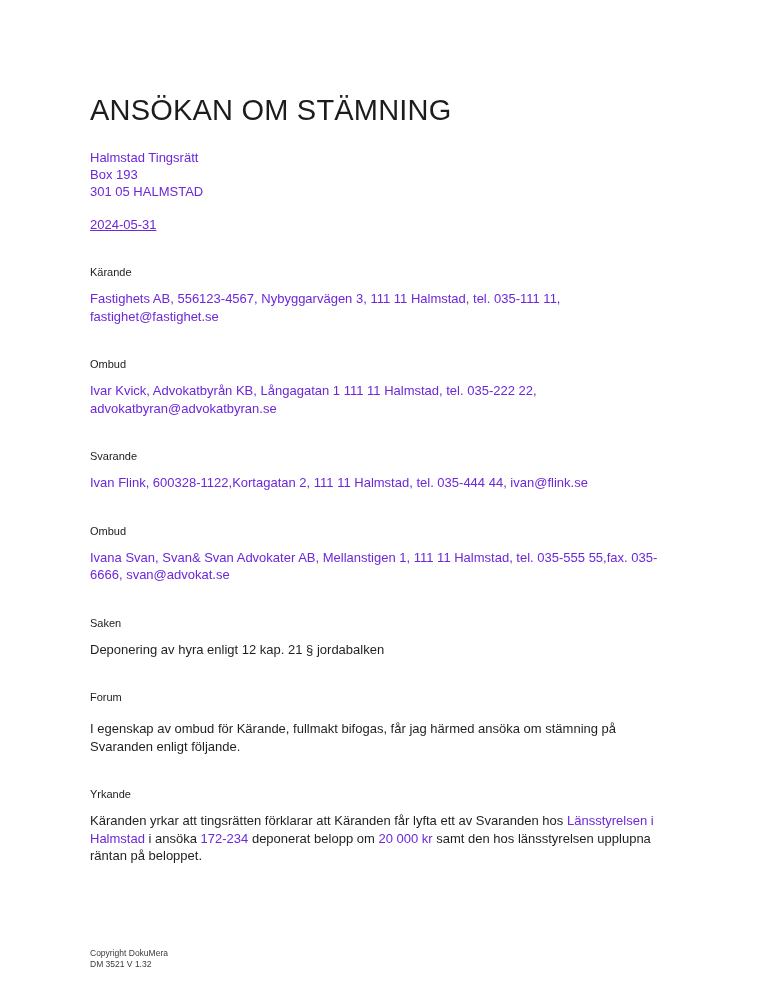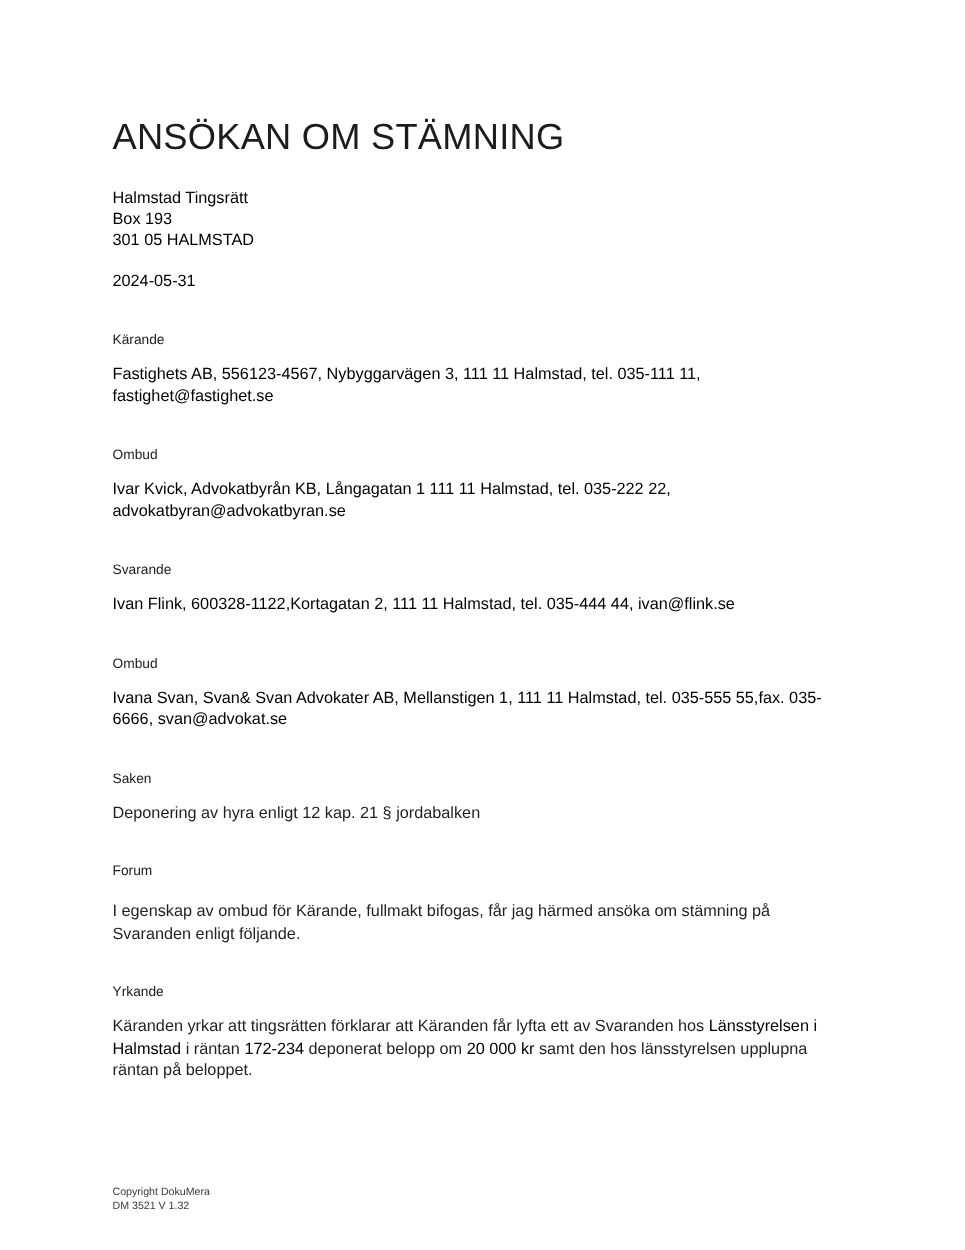--- a/index.html
+++ b/index.html
@@ -22,31 +22,32 @@
     width: 592px;
   }
   .doc-title {
     margin: 93px 0 0 0;
     font-size: 29px;
     font-weight: 400;
     letter-spacing: 0.2px;
     color: #1c1c1c;
     line-height: 34px;
   }
-  .red { color: #000000; }
+  .red { color: #6d28d9; }
   .recipient {
     margin-top: 22px;
     font-size: 13px;
     line-height: 17px;
   }
   .recipient div { min-height: 17px; }
   .doc-date {
     margin-top: 16px;
     font-size: 13px;
     line-height: 17px;
+    text-decoration: underline;
   }
   .section { margin-top: 29px; }
   .section-heading {
     margin: 0;
     font-size: 11px;
     font-weight: 400;
     color: #1c1c1c;
     line-height: 21px;
   }
   .section-body {
@@ -113,21 +114,21 @@
         <div class="section">
     <h2 class="section-heading">Saken</h2>
   <p class="section-body">Deponering av hyra enligt 12 kap. 21 § jordabalken</p>
         </div>
         <div class="section">
     <h2 class="section-heading">Forum</h2>
           <p class="section-extra">I egenskap av ombud för Kärande, fullmakt bifogas, får jag härmed ansöka om stämning på Svaranden enligt följande.</p>
         </div>
         <div class="section">
     <h2 class="section-heading">Yrkande</h2>
-  <p class="section-body"><span>Käranden yrkar att tingsrätten förklarar att Käranden får lyfta ett av Svaranden hos </span><span class="red">Länsstyrelsen i Halmstad</span><span> i räntan </span><span class="red">172-234</span><span> deponerat belopp om </span><span class="red">20 000 kr</span><span> samt den hos länsstyrelsen upplupna räntan på beloppet.</span></p>
+  <p class="section-body"><span>Käranden yrkar att tingsrätten förklarar att Käranden får lyfta ett av Svaranden hos </span><span class="red">Länsstyrelsen i Halmstad</span><span> i ansöka </span><span class="red">172-234</span><span> deponerat belopp om </span><span class="red">20 000 kr</span><span> samt den hos länsstyrelsen upplupna räntan på beloppet.</span></p>
         </div>
       </div>
   </div>
 
 
   <div class="footer-meta">
     <div>Copyright DokuMera</div>
     <div>DM 3521 V 1.32</div>
   </div>
 </div>

